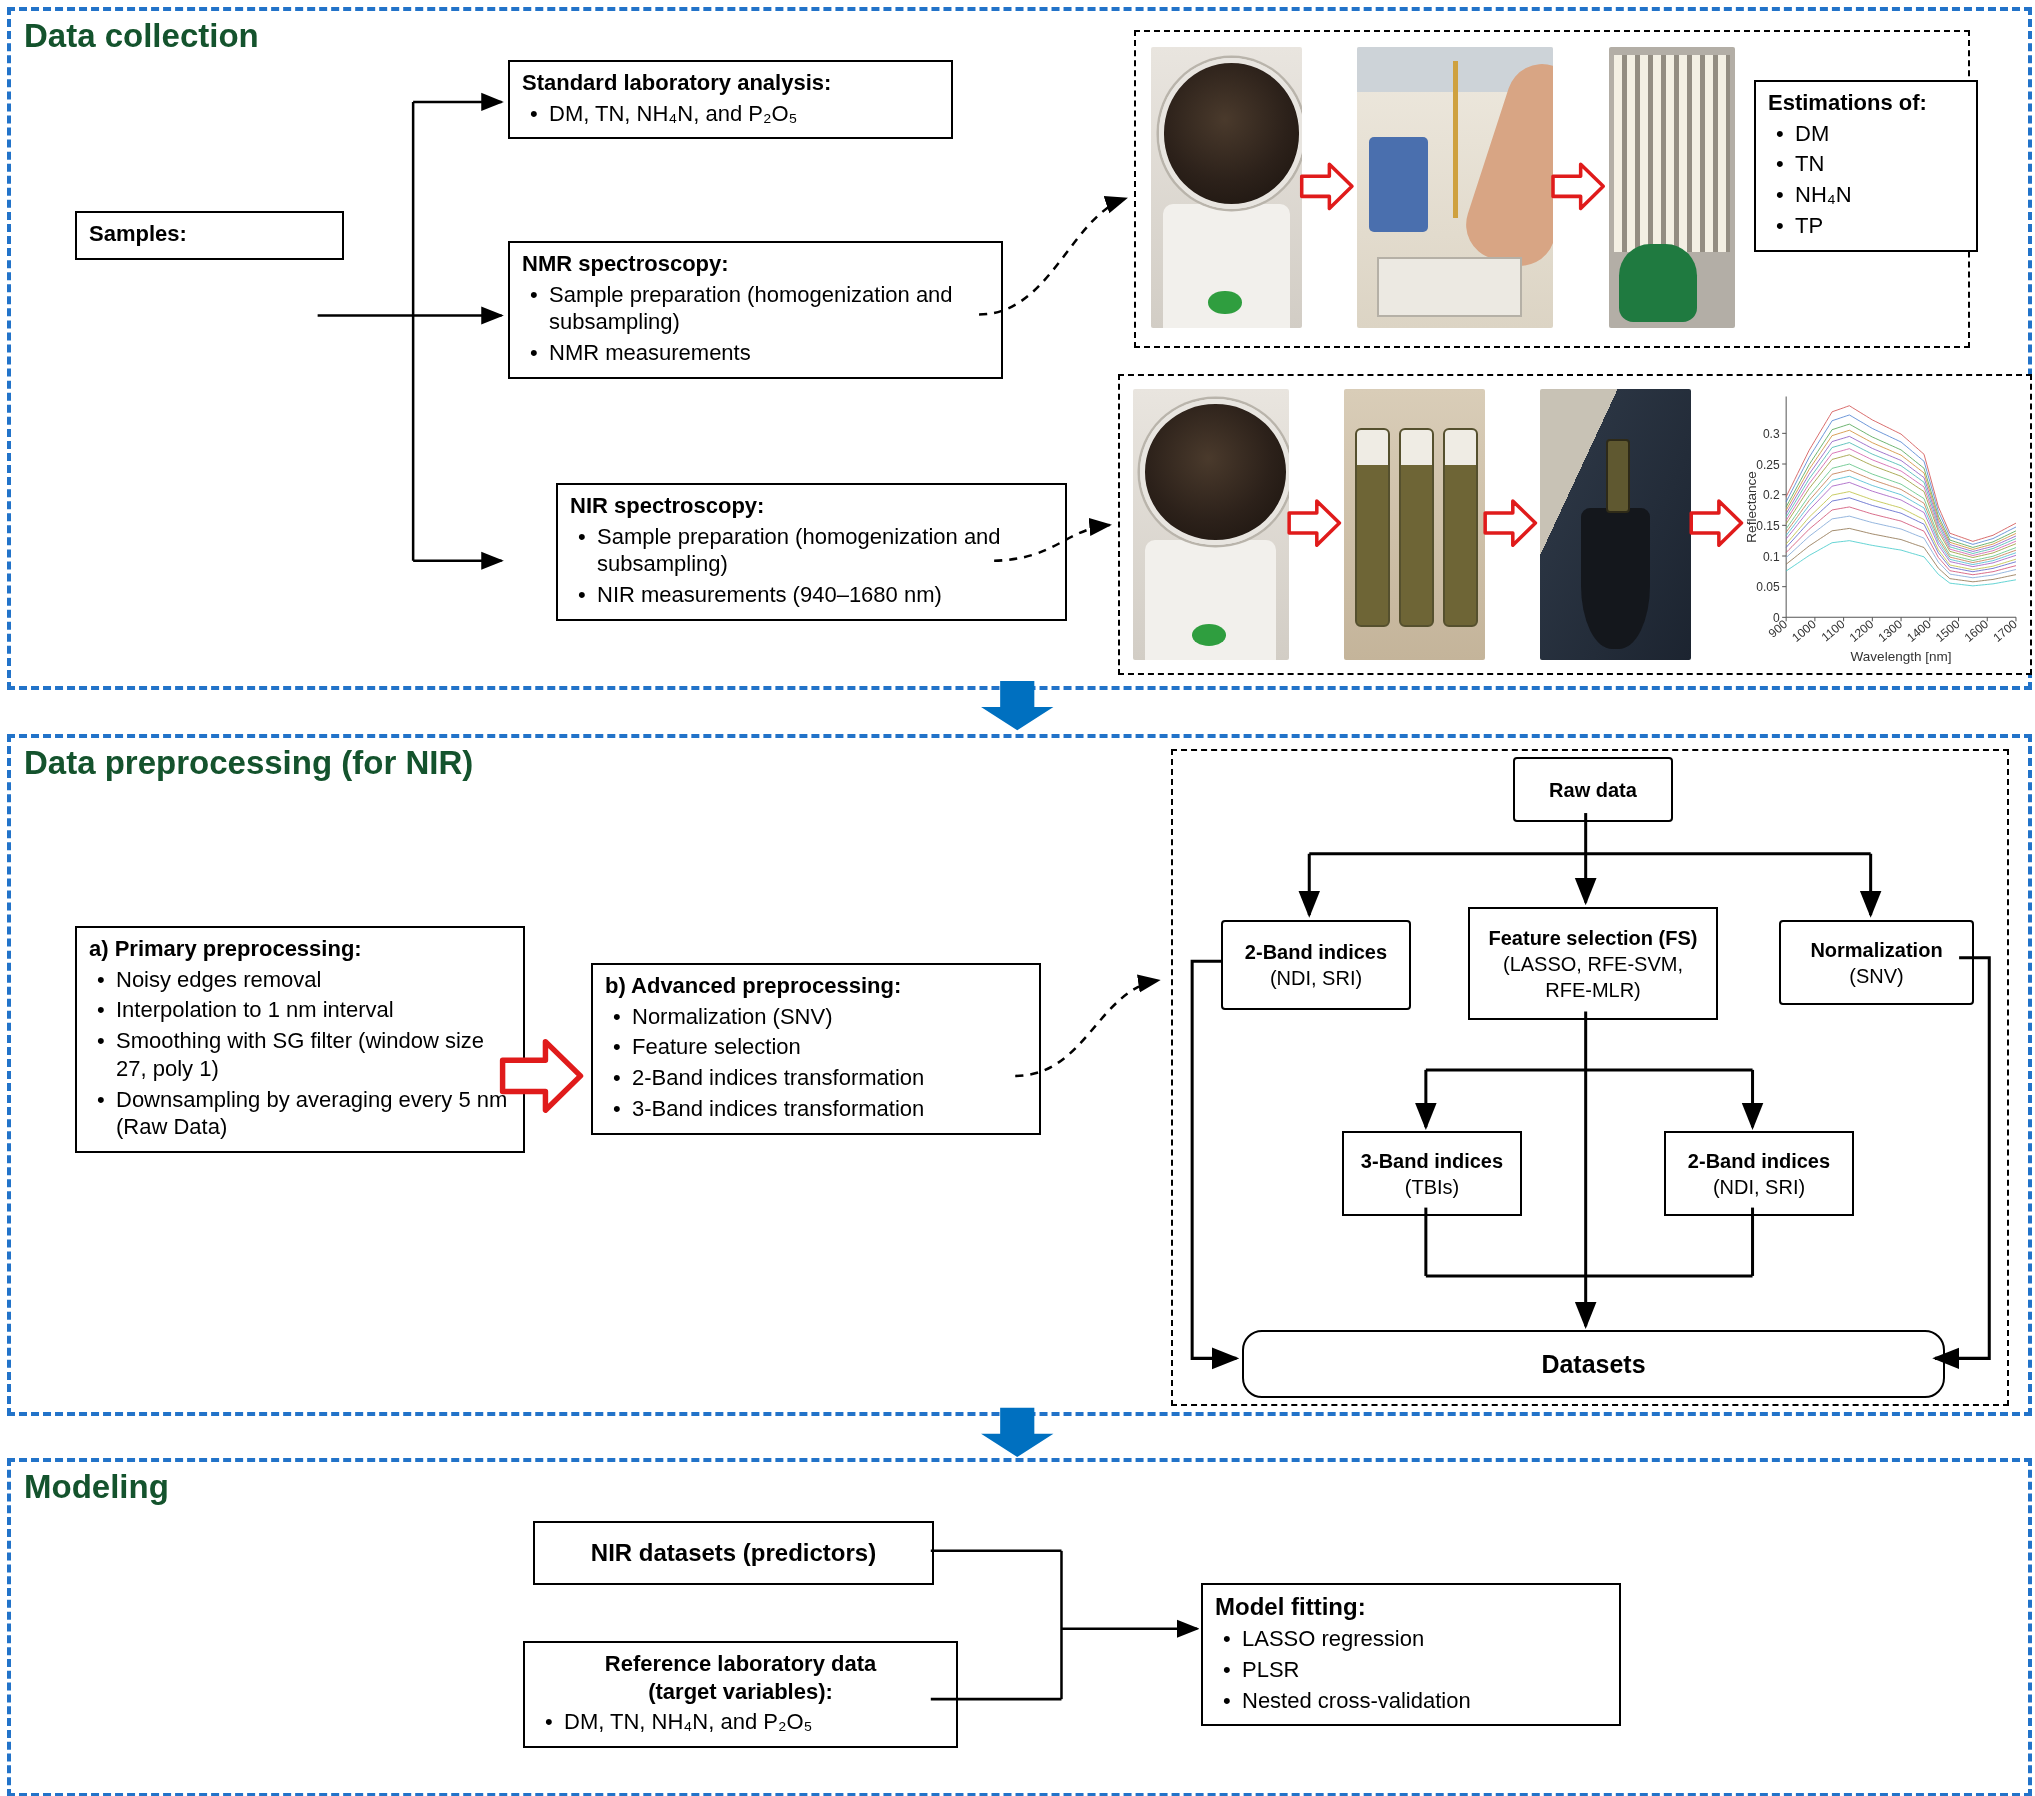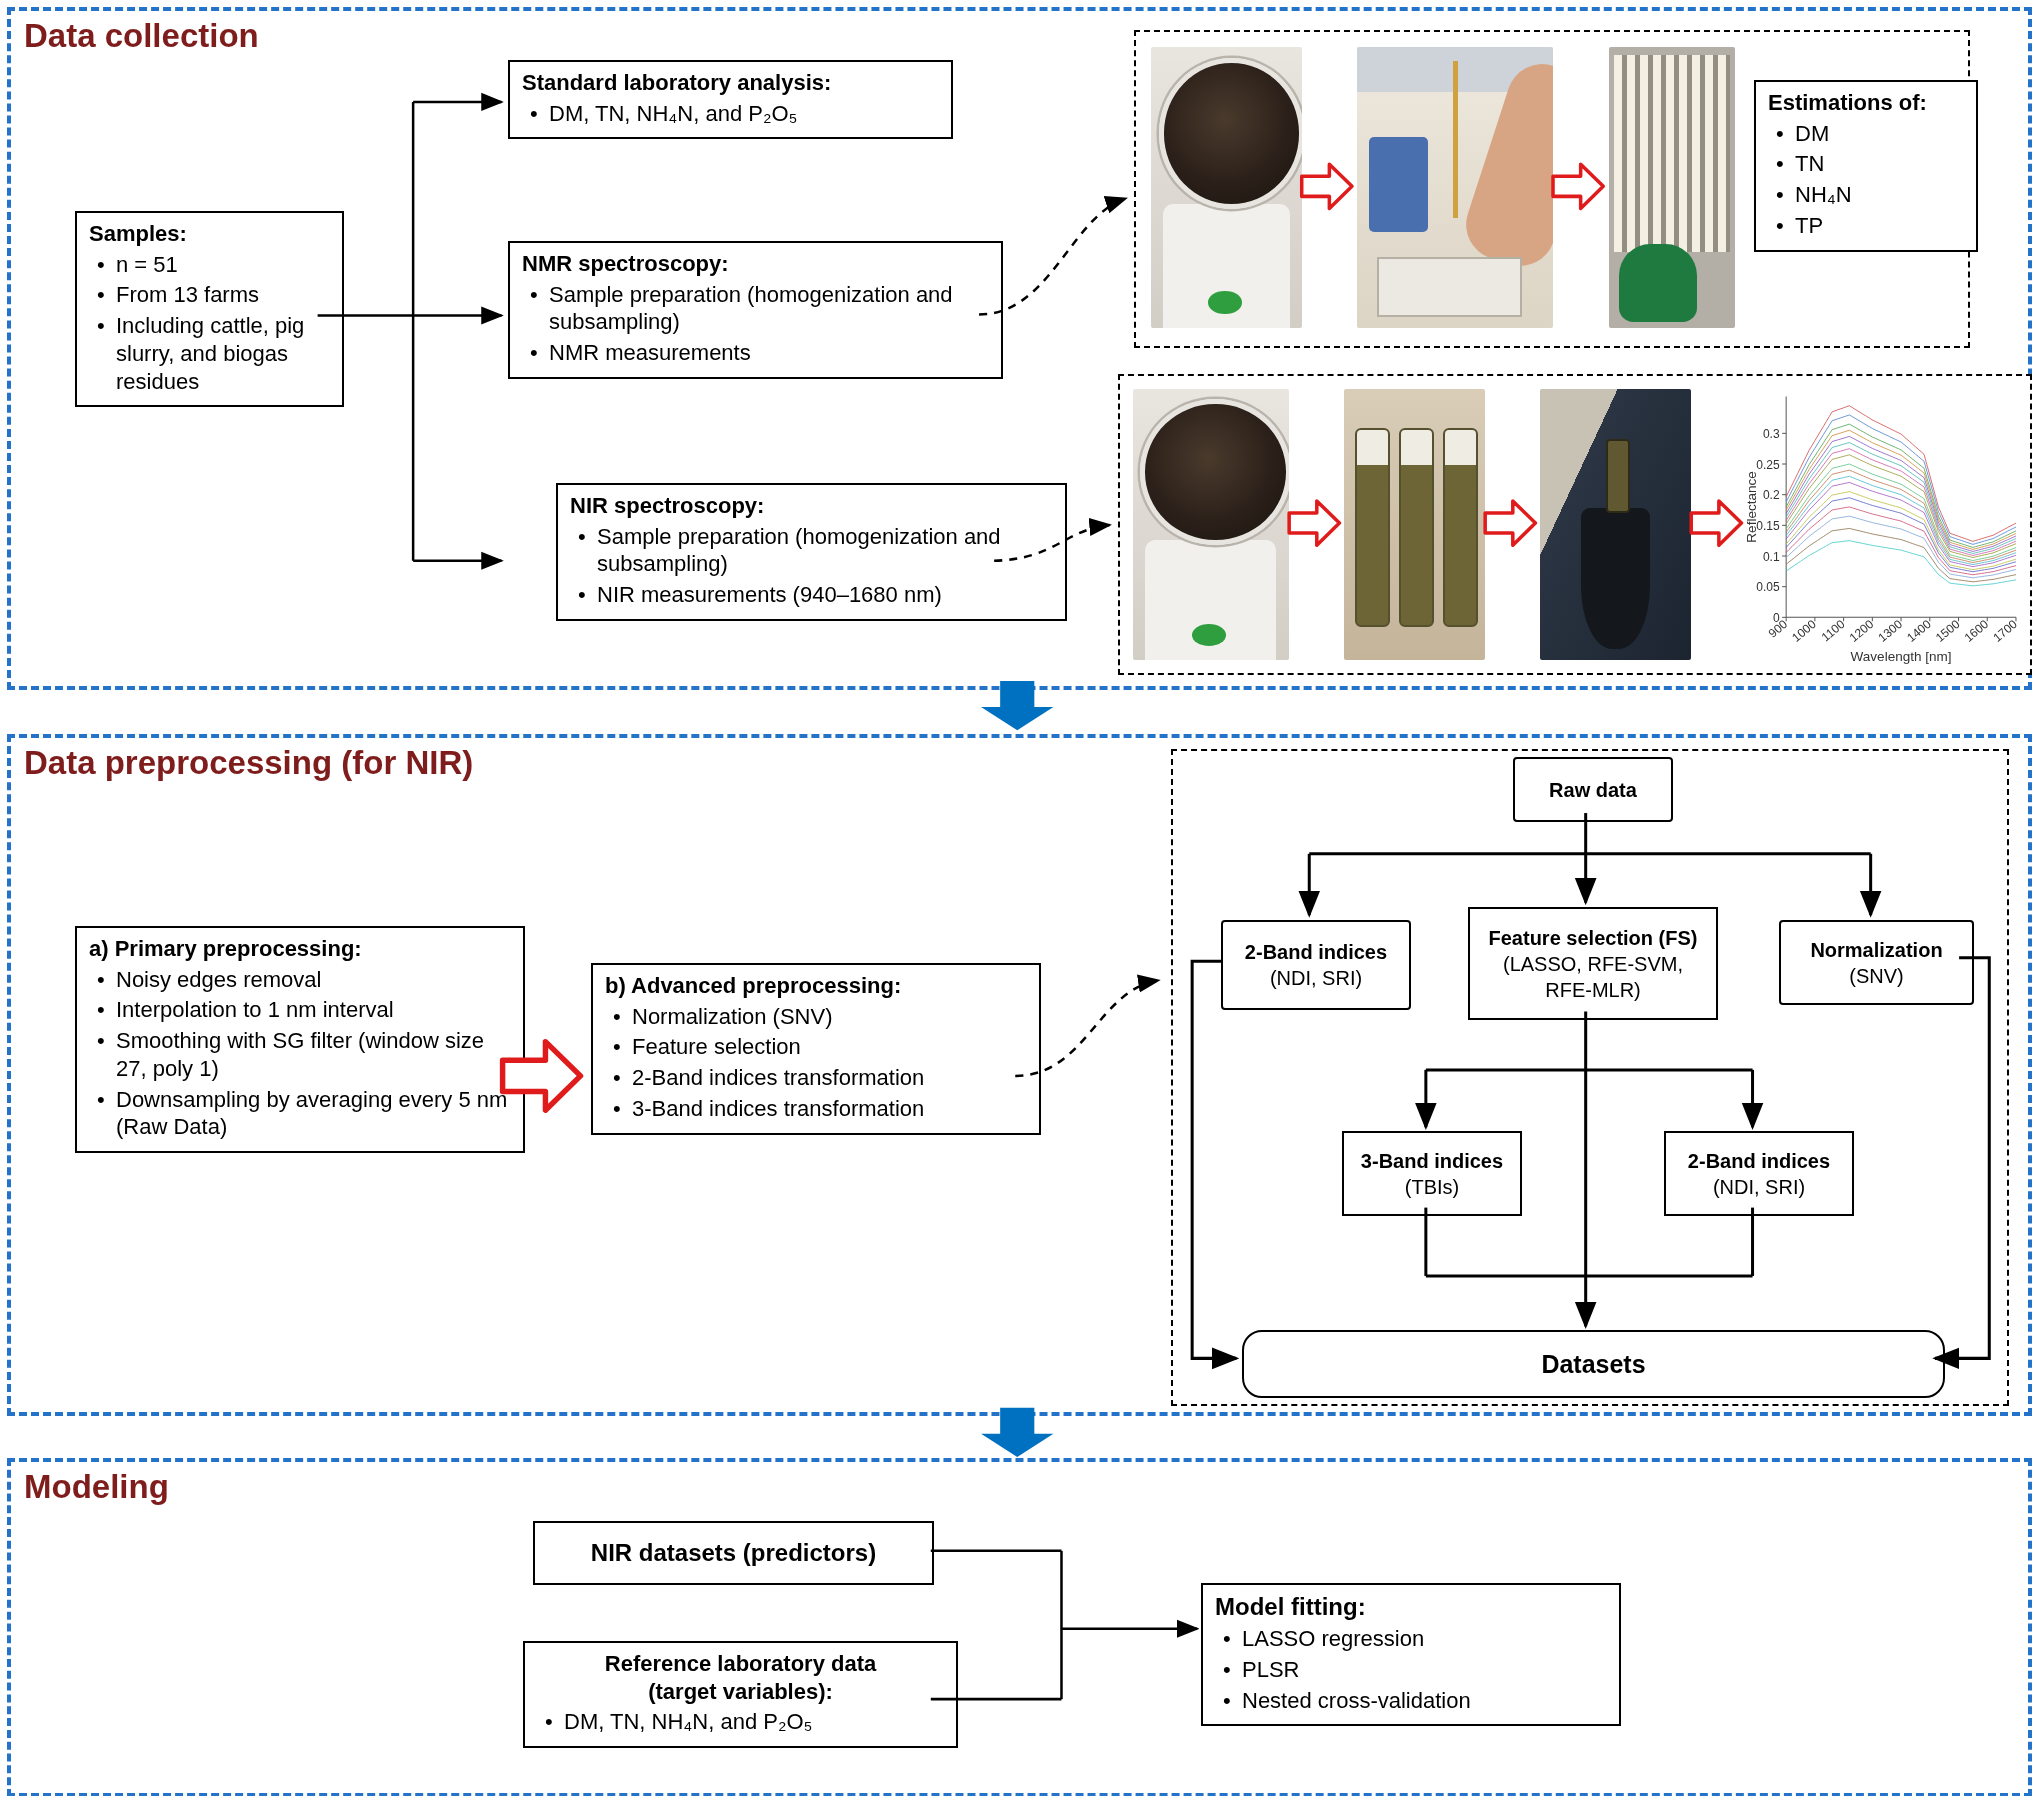--- a/index.html
+++ b/index.html
@@ -1,21 +1,21 @@
 <!DOCTYPE html>
 <html style="font-size:8px"><head>
 <meta charset="utf-8">
 <style>
   html,body{margin:0;padding:0;background:#fff;}
   .canvas{position:relative;width:2035px;height:1797px;background:#fff;
           font-family:"Liberation Sans","DejaVu Sans",sans-serif;color:#000;}
 
   
   .sec{position:absolute;border:4.5px dashed #2273c9;background:transparent;z-index:0;}
-  .sec-title{position:absolute;left:13px;top:6px;font-size:33px;font-weight:bold;color:#7f1d1d;z-index:3;text-align:right;}
+  .sec-title{position:absolute;left:13px;top:6px;font-size:33px;font-weight:bold;color:#14532d;z-index:3;text-align:right;}
 
   
   .tbox{position:absolute;border:2.5px solid #000;background:#fff;padding:7px 12px 10px 12px;
         font-size:22px;line-height:1.26;z-index:2;}
   .btitle{font-weight:bold;}
   .blist{margin:3px 0 0;padding:0;list-style:none;}
   .blist li{position:relative;padding-left:27px;margin-top:3px;}
   .blist li::before{content:"\2022";position:absolute;left:8px;top:0;}
 
   .centerbox{display:flex;flex-direction:column;align-items:center;justify-content:center;
@@ -63,25 +63,20 @@
 <body>
 
 <div class="canvas">
 
   <div class="sec" style="left:7px;top:7px;width:2017px;height:675px;">
     <div class="sec-title">Data collection</div>
   </div>
 
   <div class="tbox" style="left:75px;top:211px;width:241px;">
     <div class="btitle">Samples:</div>
-    <ul class="blist">
-        <li>n = 51</li>
-        <li>From 13 farms</li>
-        <li>Including cattle, pig slurry, and biogas residues</li>
-      </ul>
   </div>
 
   <div class="tbox" style="left:508px;top:60px;width:417px;">
     <div class="btitle">Standard laboratory analysis:</div>
     <ul class="blist">
         <li>DM, TN, NH₄N, and P₂O₅</li>
       </ul>
   </div>
 
   <div class="tbox" style="left:508px;top:241px;width:467px;">

